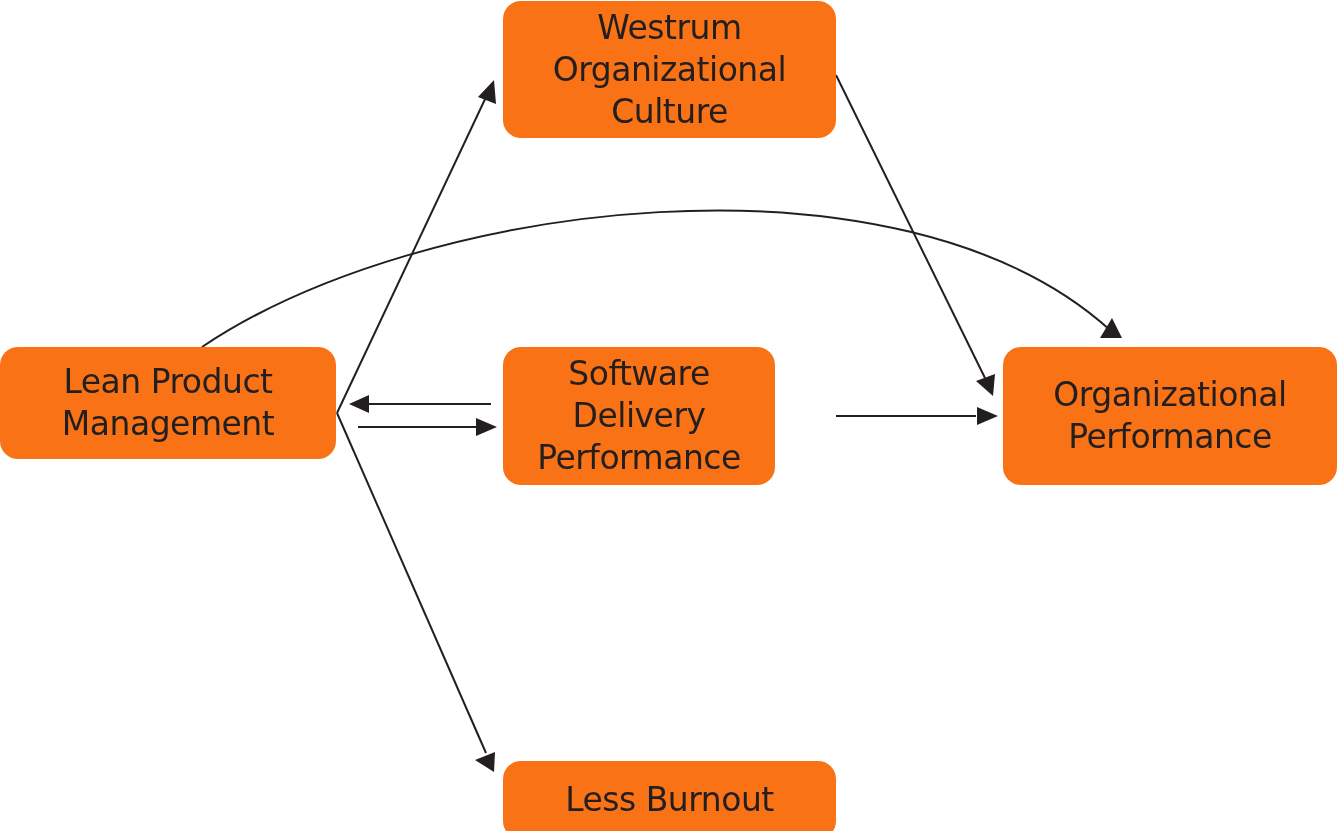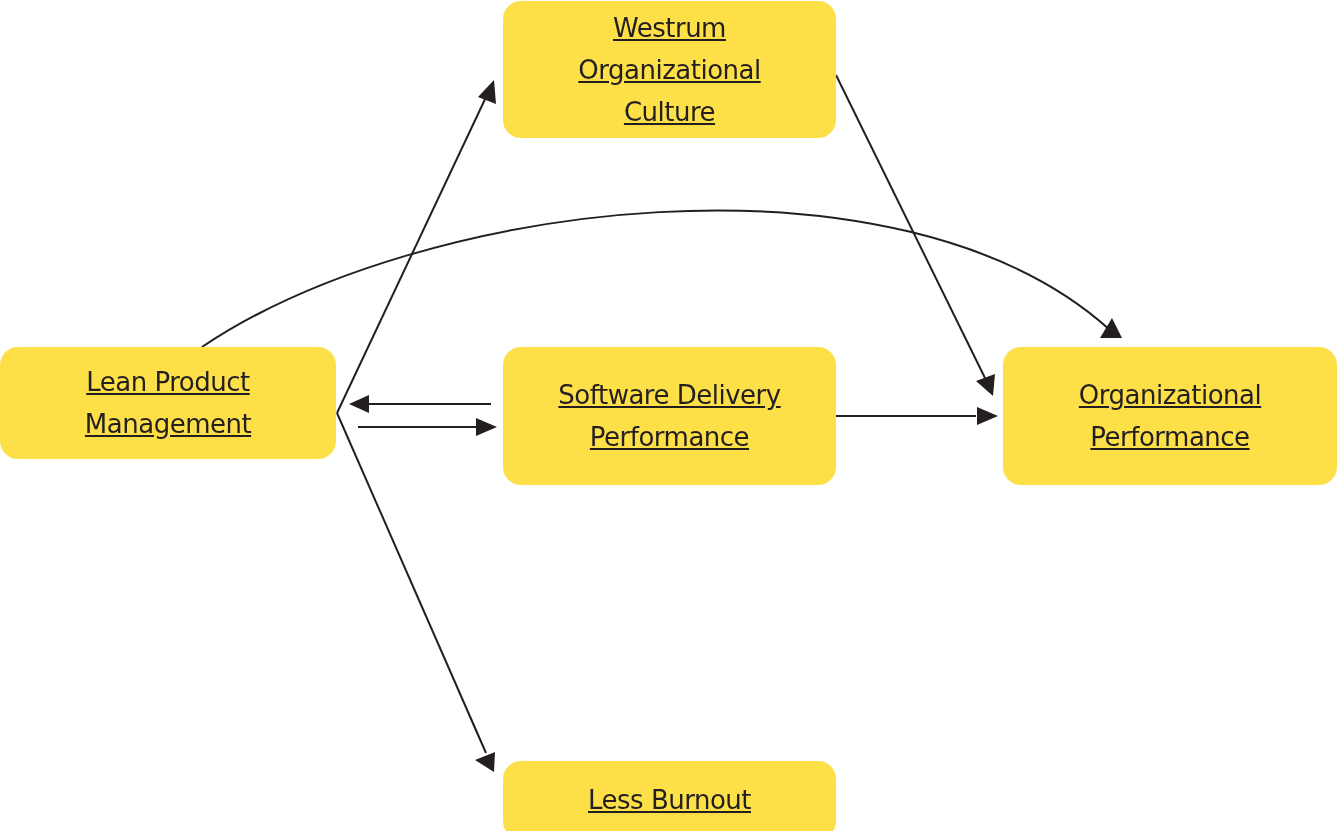--- a/index.html
+++ b/index.html
@@ -1,20 +1,20 @@
 <!DOCTYPE html>
 <html><head>
 <meta charset="utf-8">
 <style>
   html, body { margin: 0; padding: 0; background: #ffffff; }
   body { width: 1337px; height: 831px; position: relative; overflow: hidden;
          font-family: "DejaVu Sans", sans-serif; }
-  .box { position: absolute; background: #fde047; border-radius: 18px;
+  .box { position: absolute; background: #f97316; border-radius: 18px;
          display: flex; align-items: center; justify-content: center;
-         text-align: center; color: #231f20; font-size: 26px; line-height: 42px; text-decoration: underline; }
+         text-align: center; color: #231f20; font-size: 33px; line-height: 42px; }
   .box span { white-space: pre-line; letter-spacing: -0.5px; }
   svg.links { position: absolute; left: 0; top: 0; }
 </style>
 </head>
 <body>
 
 <svg class="links" width="1337" height="831">
   <defs>
     <marker id="ah" viewBox="0 0 10 10" refX="10" refY="5" markerWidth="10" markerHeight="10" markerUnits="userSpaceOnUse" orient="auto">
     </marker>
@@ -50,21 +50,21 @@
   <span>Westrum
 Organizational
 Culture</span>
 </div>
 
 <div class="box" style="left:0px; top:347px; width:336px; height:112px;">
   <span>Lean Product
 Management</span>
 </div>
 
-<div class="box" style="left:503px; top:347px; width:333px; height:138px;">
+<div class="box" style="left:503px; top:347px; width:272px; height:138px;">
   <span>Software Delivery
 Performance</span>
 </div>
 
 <div class="box" style="left:1003px; top:347px; width:334px; height:138px;">
   <span>Organizational
 Performance</span>
 </div>
 
 <div class="box" style="left:503px; top:761px; width:333px; height:78px;justify-content:center;">

